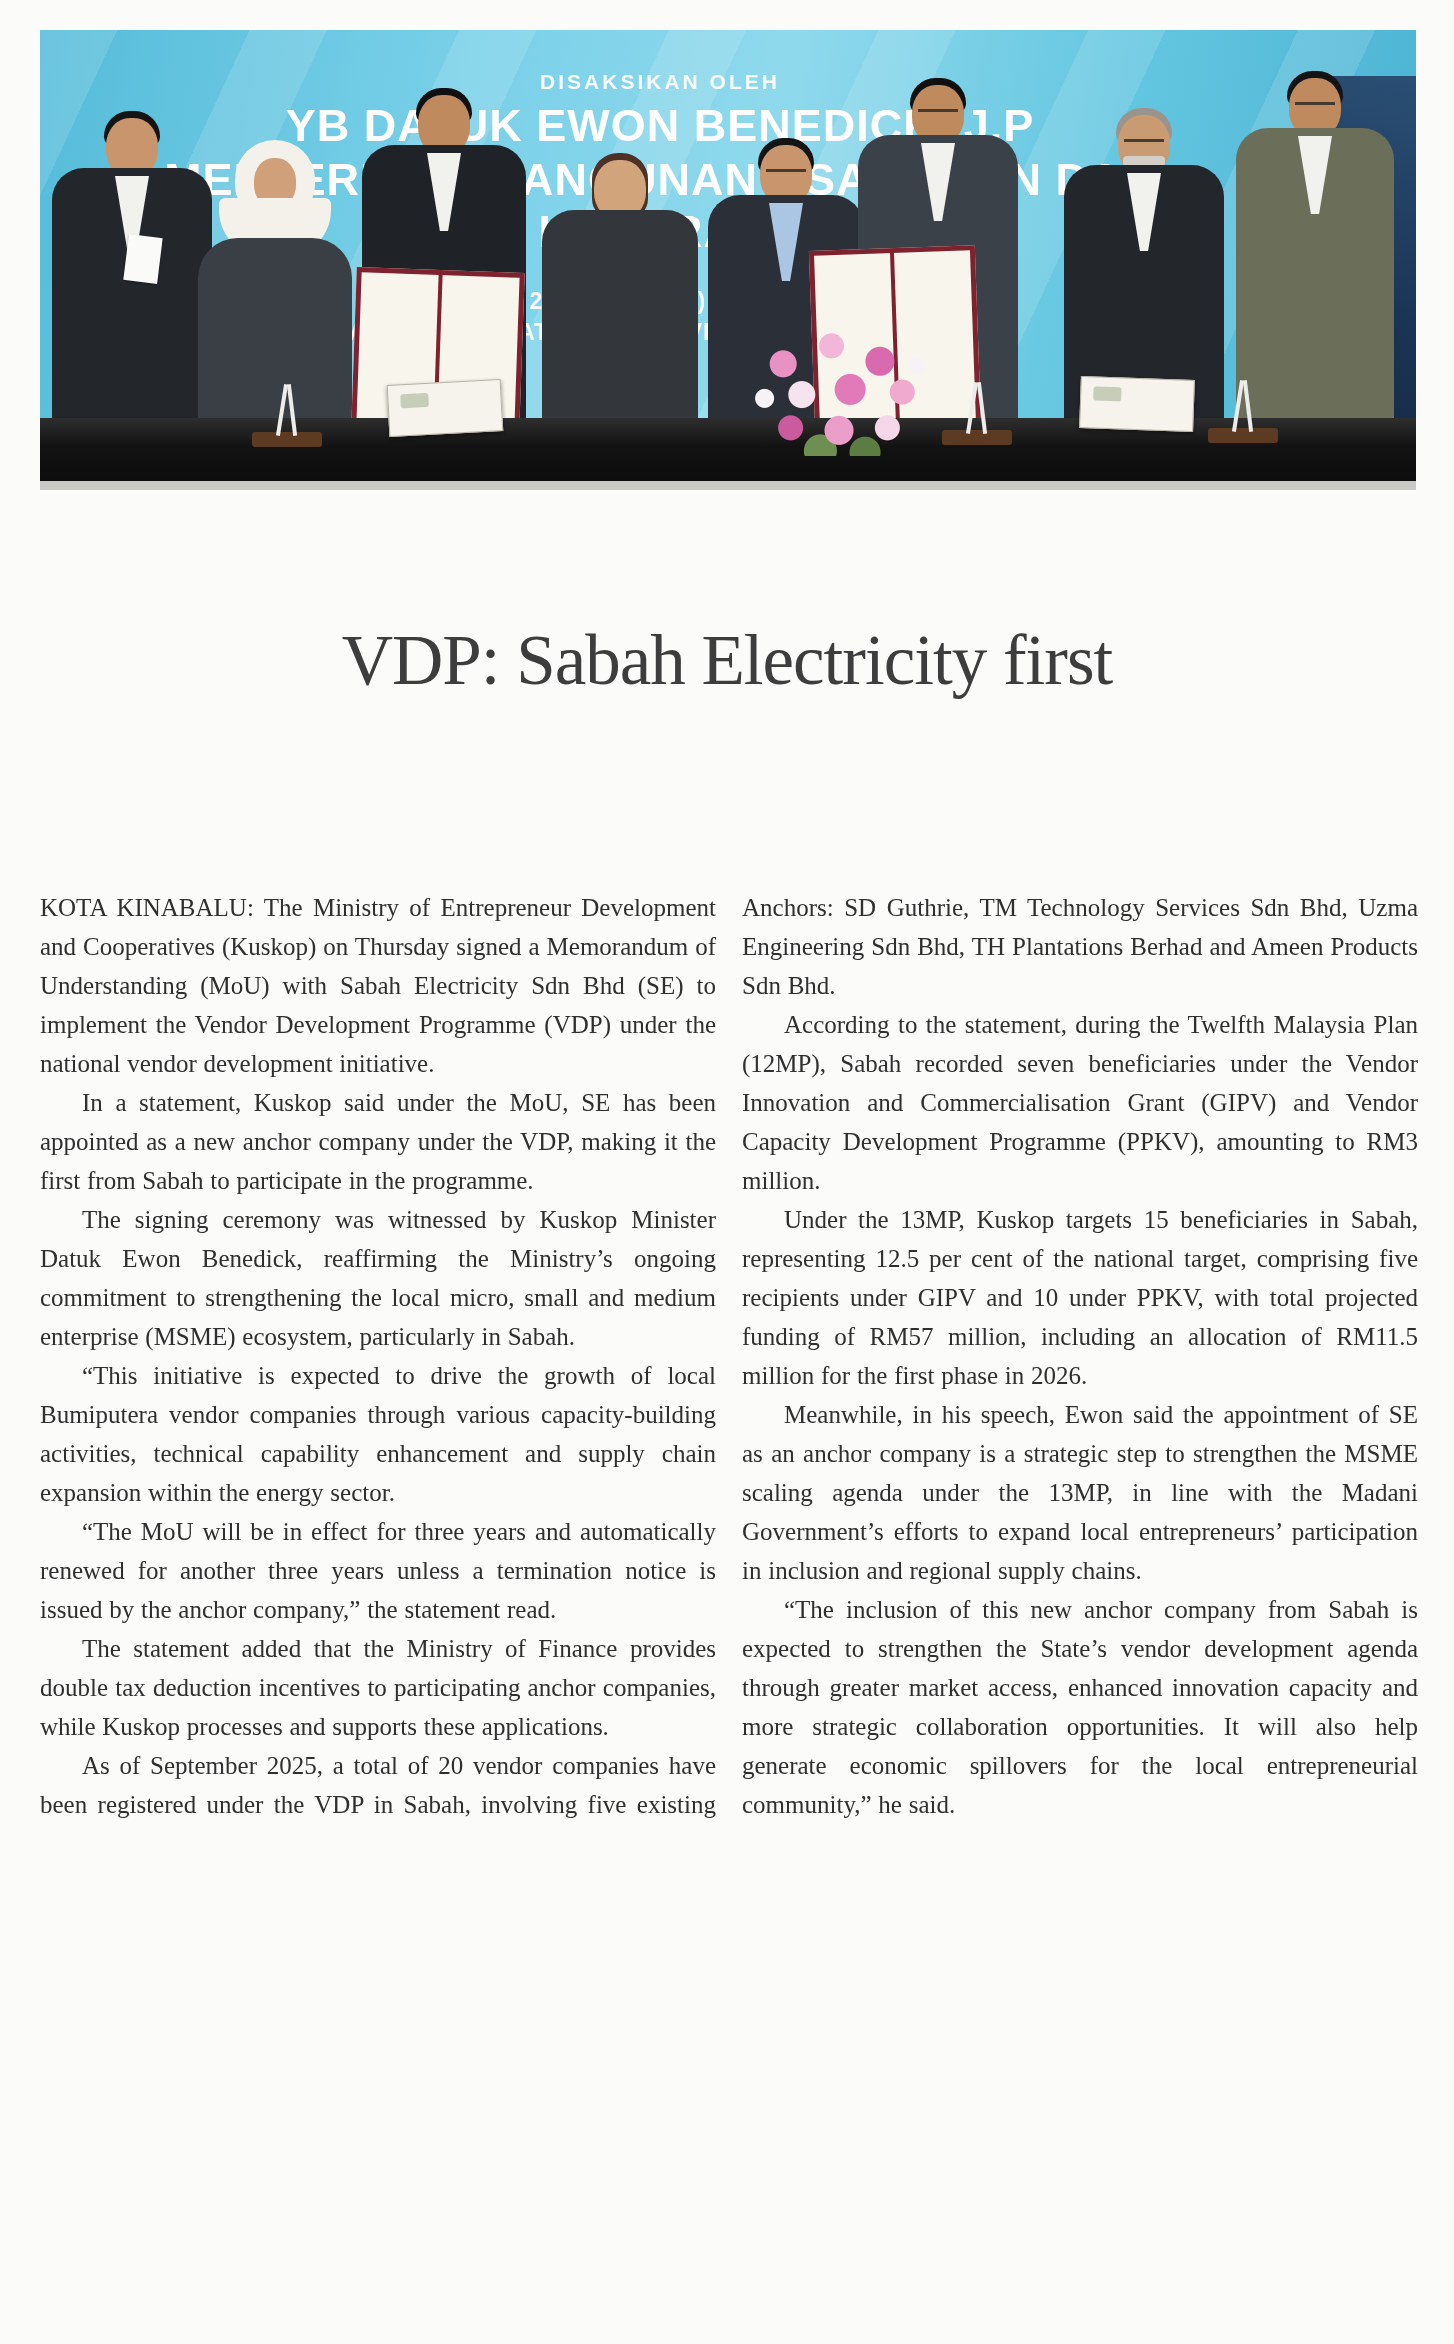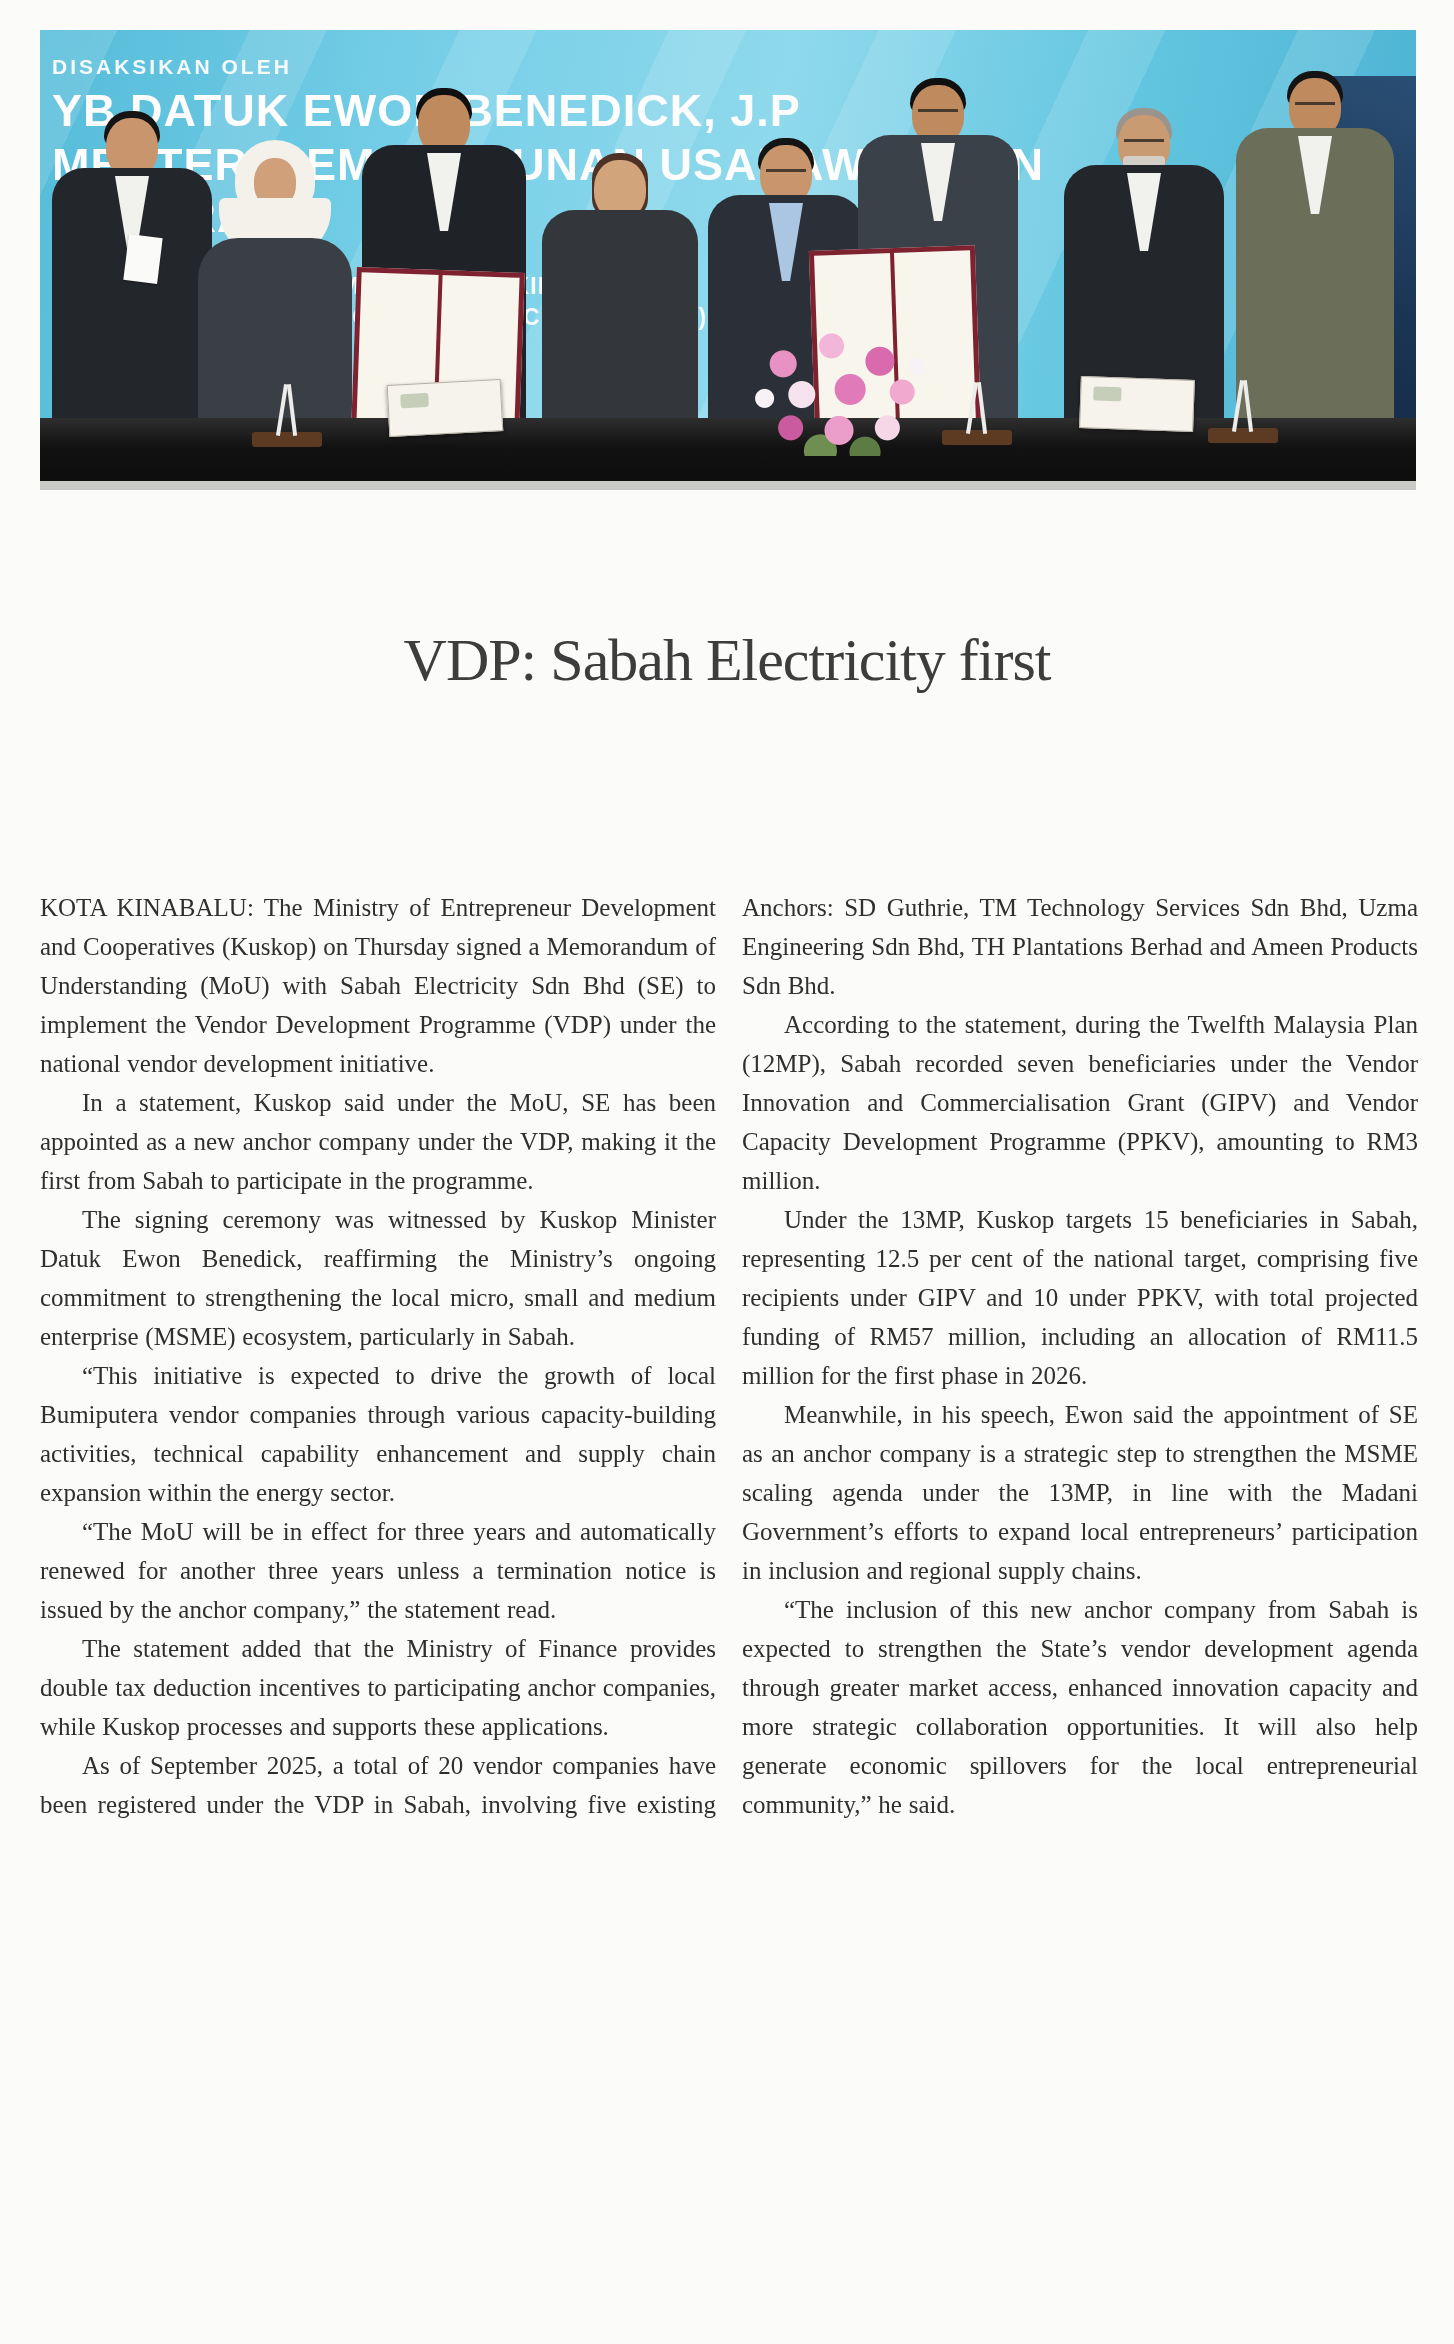--- a/index.html
+++ b/index.html
@@ -7,22 +7,22 @@
         font-family:"Liberation Serif", serif;overflow:hidden;}
 
   
   .photo{position:absolute;left:40px;top:30px;width:1376px;height:460px;overflow:hidden;
          background:linear-gradient(100deg,#55bcd9 0%,#79d0e8 30%,#8fd9ec 52%,#63c6e0 76%,#4ab1d2 100%);}
   .photo .stripes{position:absolute;inset:0;
          background:repeating-linear-gradient(115deg,rgba(255,255,255,.13) 0 70px,rgba(255,255,255,0) 70px 190px);}
   .navy-panel{position:absolute;right:0;top:46px;bottom:0;width:142px;z-index:1;
          background:linear-gradient(200deg,#2a4f74 0%,#1a3453 55%,#122742 100%);
          clip-path:polygon(26% 0,100% 0,100% 100%,0 100%);}
-  .bdtext{position:absolute;left:0;top:3px;width:1240px;z-index:1;color:#fdfdfd;
-          font-family:"Liberation Sans", sans-serif;font-weight:bold;margin-left:12px;}
+  .bdtext{position:absolute;left:0;top:18px;width:1240px;text-align:center;z-index:1;color:#fdfdfd;
+          font-family:"Liberation Sans", sans-serif;font-weight:bold;}
   .bd-witness{margin-top:22px;font-size:21px;letter-spacing:3px;opacity:.95;}
   .bd-name{margin-top:6px;font-size:45px;letter-spacing:1px;}
   .bd-title{margin-top:2px;font-size:45px;letter-spacing:1px;}
   .bd-date{margin-top:30px;font-size:23px;letter-spacing:1px;opacity:.95;}
   .bd-venue{margin-top:4px;font-size:23px;letter-spacing:1px;opacity:.95;}
 
   
   .person{position:absolute;z-index:2;}
   .p-head{position:absolute;top:0;left:50%;transform:translateX(-50%);
           width:52px;height:60px;border-radius:46%;background:var(--skin,#c8956c);}
@@ -77,21 +77,21 @@
       radial-gradient(circle at 50% 80%, #ec9ecb 0 14px, rgba(0,0,0,0) 15px),
       radial-gradient(circle at 76% 78%, #f5d7e8 0 12px, rgba(0,0,0,0) 13px),
       radial-gradient(circle at 40% 96%, #6f8f52 0 16px, rgba(0,0,0,0) 17px),
       radial-gradient(circle at 64% 97%, #5d7c43 0 15px, rgba(0,0,0,0) 16px);}
   .floor{position:absolute;left:0;right:0;bottom:0;height:9px;background:#c9c9c6;z-index:7;}
 
   
   .caption{position:absolute;top:500px;left:50%;transform:translateX(-50%);width:1300px;
            text-align:center;font-weight:bold;font-size:30px;line-height:37px;color:#141414;}
   .headline{position:absolute;top:586px;left:0;right:0;margin:0;text-align:center;
-            font-weight:400;font-size:60px;line-height:148px;color:#3d3d3d;letter-spacing:-1px;}
+            font-weight:400;font-size:71px;line-height:148px;color:#3d3d3d;letter-spacing:-1px;}
   .article{position:absolute;left:40px;top:888px;width:1378px;
            column-count:2;column-gap:26px;
            font-size:25px;line-height:39px;text-align:justify;color:#2f2f2f;
            hyphens:auto;-webkit-hyphens:auto;word-spacing:.5px;}
   .article p{margin:0;text-indent:42px;}
   .article p:first-child{text-indent:0;}
 </style>
 </head>
 <body>
 

